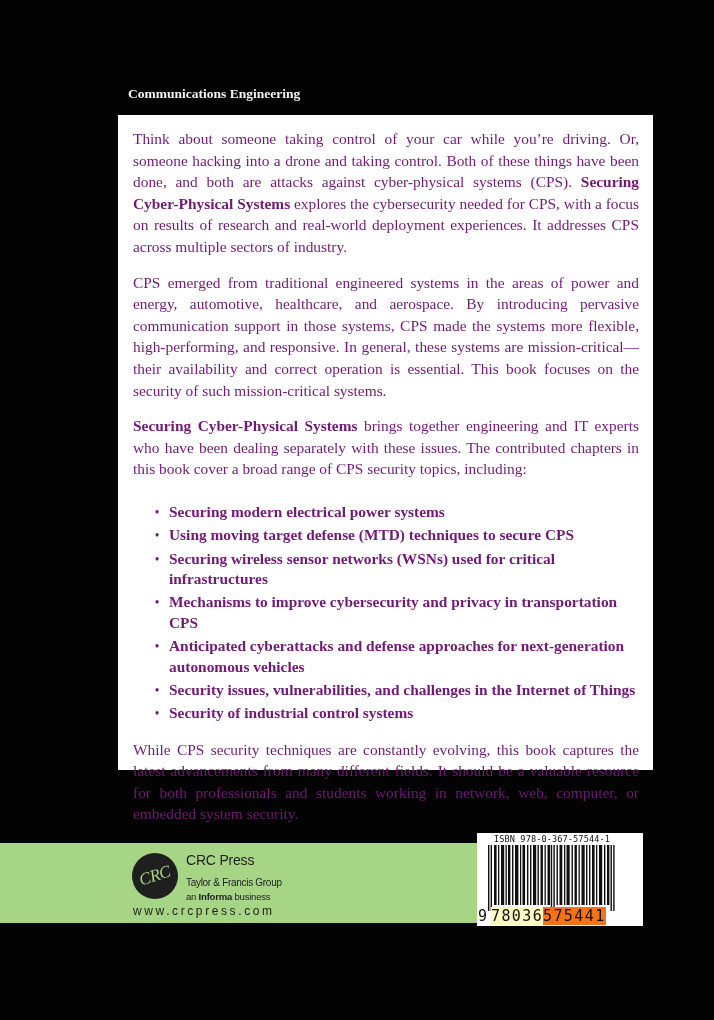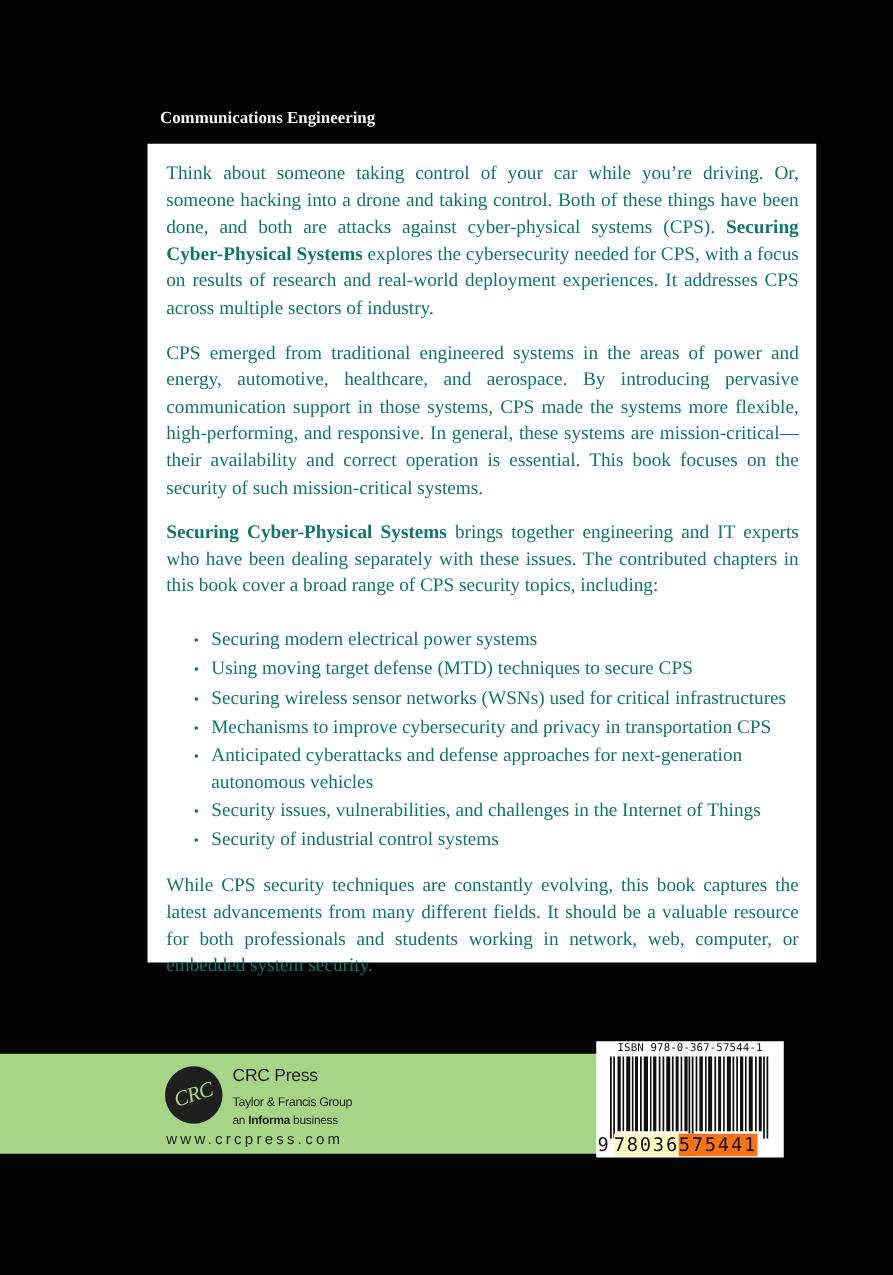--- a/index.html
+++ b/index.html
@@ -7,27 +7,27 @@
     width: 714px; height: 1020px; background: #030303; position: relative; overflow: hidden;
     font-family: "Liberation Serif", "DejaVu Serif", serif;
   }
   .series {
     position: absolute; left: 128px; top: 86px;
     color: #f2f2f2; font-weight: bold; font-size: 13.5px; letter-spacing: 0;
   }
   .panel {
     position: absolute; left: 118px; top: 115px; width: 535px; height: 655px;
     background: #ffffff; box-sizing: border-box; padding: 13px 14px 0 15px;
-    color: #0f766e; font-size: 15.4px; line-height: 21.6px;
+    color: #701a75; font-size: 15.4px; line-height: 21.6px;
   }
   .panel p { margin: 0 0 14px 0; text-align: justify; }
   .panel p.last { margin-bottom: 0; text-align: justify; }
   .panel b { font-weight: bold; }
   ul.topics { list-style: none; margin: 2px 0 15px 0; padding: 0 0 0 22px; }
-  ul.topics li { position: relative; padding-left: 14px; margin-bottom: 2.8px; line-height: 20.5px; }
+  ul.topics li { position: relative; padding-left: 14px; margin-bottom: 2.8px; line-height: 20.5px; font-weight: bold; }
   ul.topics li::before {
     content: "\2022"; position: absolute; left: 0; top: 0; font-size: 12px;
   }
   .band {
     position: absolute; left: 0; top: 843px; width: 478px; height: 80px; background: #a6d585;
   }
   .logo-circle {
     position: absolute; left: 132px; top: 853px; width: 46px; height: 46px; border-radius: 50%;
     background: #1f1f1f; display: flex; align-items: center; justify-content: center;
   }
@@ -45,21 +45,21 @@
   }
   .brand-biz {
     position: absolute; left: 186px; top: 891px; font-family: "Liberation Sans", sans-serif;
     font-size: 9.5px; color: #1e1e1e; letter-spacing: -0.2px;
   }
   .brand-url {
     position: absolute; left: 133px; top: 904px; font-family: "Liberation Sans", sans-serif;
     font-size: 12px; color: #1e1e1e; letter-spacing: 2.6px;
   }
   .barcode-box {
-    position: absolute; left: 477px; top: 833px; width: 150px; height: 93px; background: #ffffff;
+    position: absolute; left: 477px; top: 833px; width: 150px; height: 93px; background: #ffffff; padding-left: 16px;
   }
   .isbn-text {
     position: absolute; left: 0; top: 1px; width: 150px; text-align: center;
     font-family: "DejaVu Sans Mono", monospace; font-size: 8.6px; color: #111; letter-spacing: 0.1px;
   }
   .bars {
     position: absolute; left: 10px; top: 12px; width: 130px; height: 66px;
   }
   .ean-text {
     position: absolute; left: 0; top: 74px; width: 150px;

